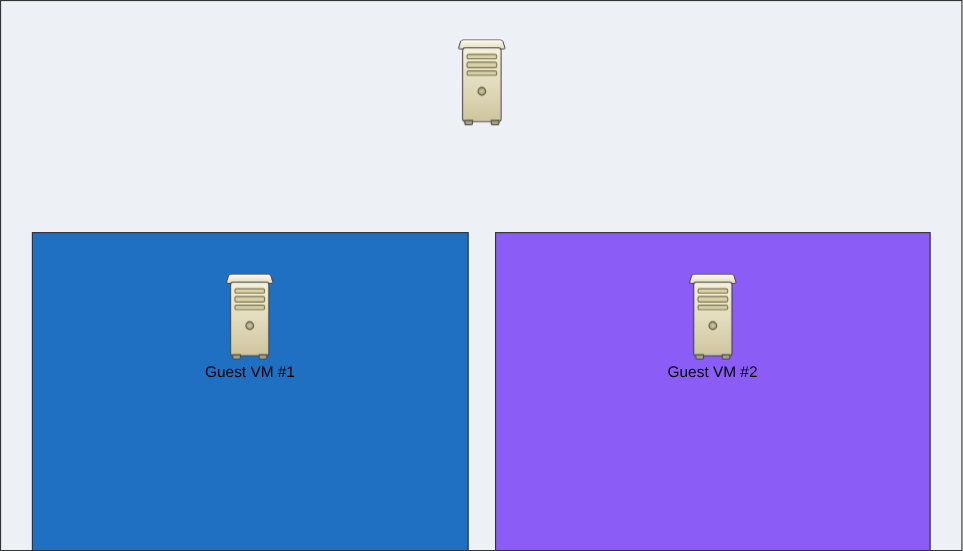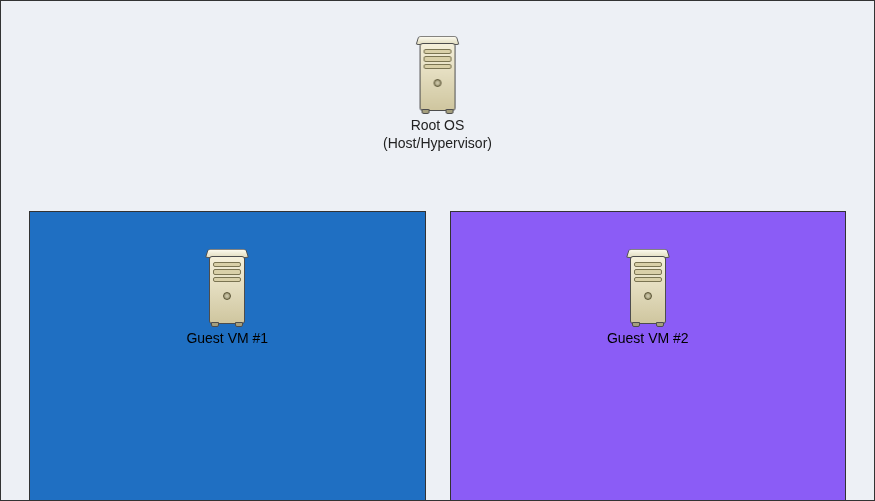--- a/index.html
+++ b/index.html
@@ -124,24 +124,20 @@
     <div class="body"></div>
     <div class="bays">
       <div class="bay"></div>
       <div class="bay"></div>
       <div class="bay"></div>
     </div>
     <div class="power"></div>
     <div class="foot left"></div>
     <div class="foot right"></div>
   </div>
-  <div class="root-label">
-    <span>Root OS</span><br>
-    <span>(Host/Hypervisor)</span>
-  </div>
 </div>
 
 <div class="vm-row">
   <div class="vm-box vm-box-1">
     <div class="server-icon">
       <div class="top"></div>
       <div class="body"></div>
       <div class="bays">
         <div class="bay"></div>
         <div class="bay"></div>

